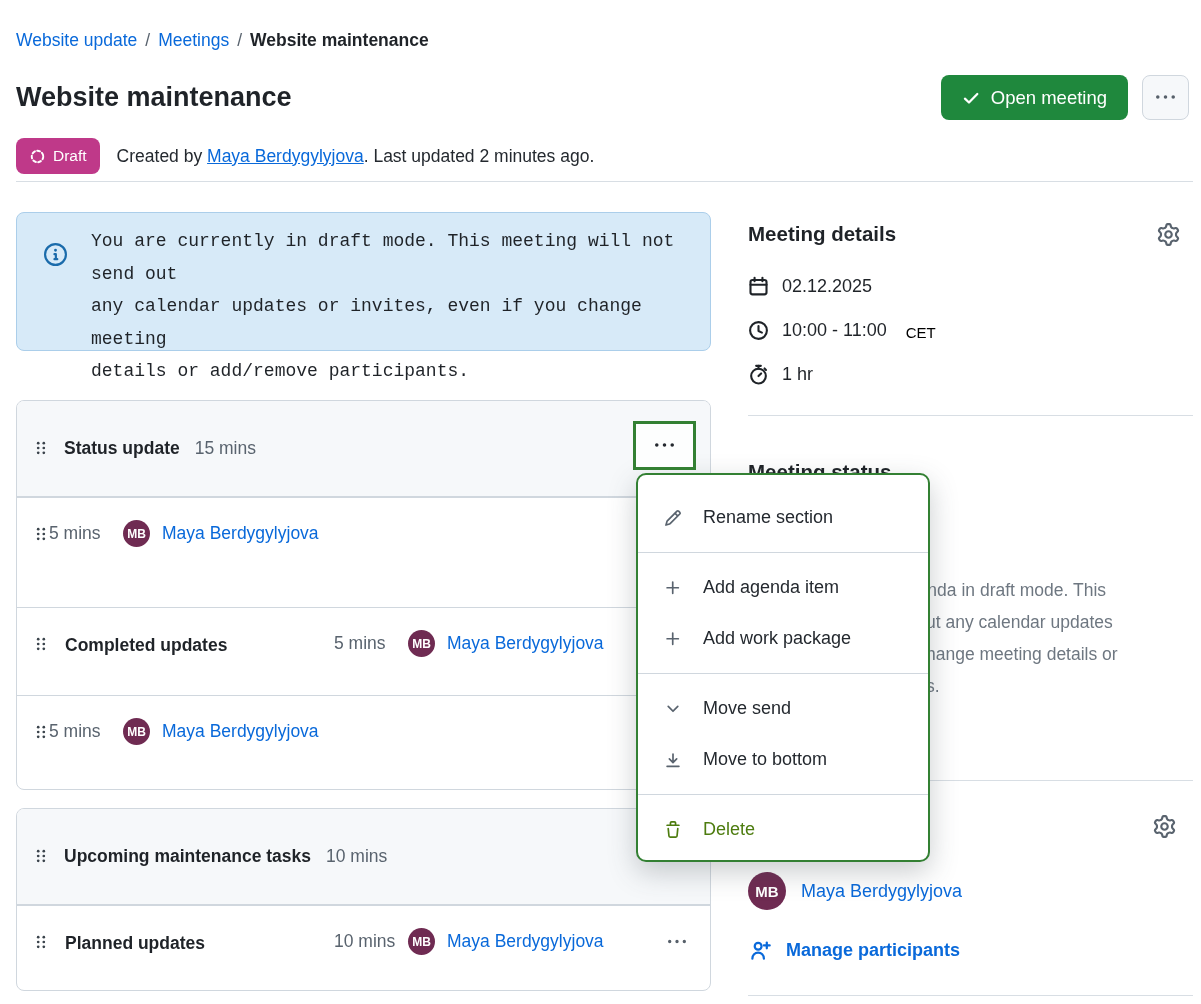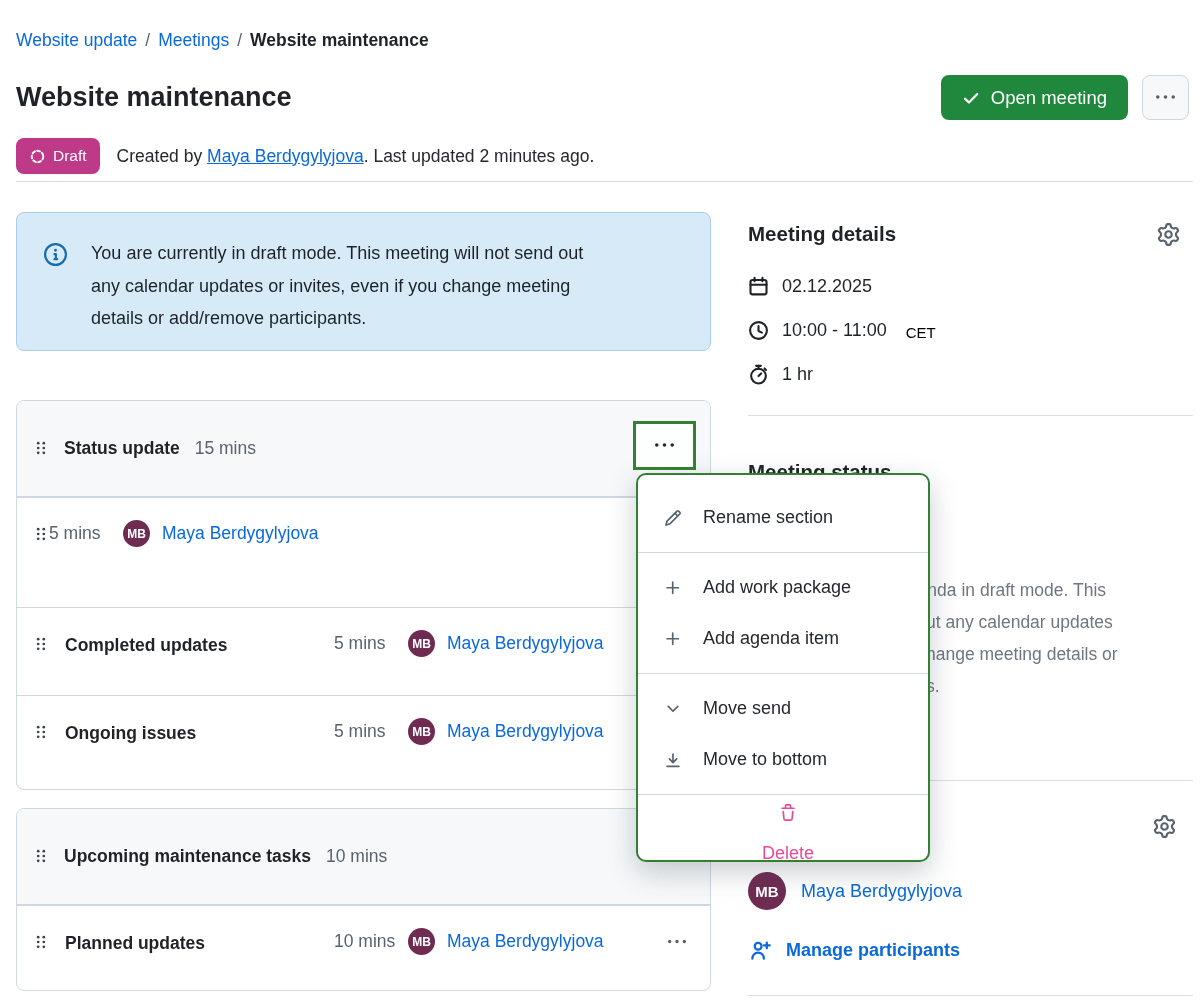--- a/index.html
+++ b/index.html
@@ -40,21 +40,21 @@
 
   .hdiv { height:1px; background:#d8dee4; }
   .div-top { left:16px; top:181px; width:1177px; }
 
   
   .banner {
     left:16px; top:212px; width:695px; height:139px;
     background:#d7eaf8; border:1px solid #abceea; border-radius:8px;
   }
   .banner-icon { position:absolute; left:27px; top:30px; color:#1a6bab; }
-  .banner-text { position:absolute; left:74px; top:24px; font-size:18px; line-height:32.5px; color:#1f2328; }
+  .banner-text { position:absolute; left:74px; top:12px; font-size:18px; line-height:32.5px; color:#1f2328;font-family:Liberation Mono, monospace; }
 
   
   .agenda-box { left:16px; width:695px; background:#fff; border:1px solid #d0d7de; border-radius:8px; overflow:hidden; }
   .box1 { top:400px; }
   .box2 { top:808px; }
   .box-header {
     height:96px; background:#f6f8fa; border-bottom:1px solid #d0d7de;
     display:flex; align-items:center; padding:0 16px; gap:15px;
   }
   .box-header .sec-title { font-size:17.5px; font-weight:bold; }
@@ -89,21 +89,21 @@
     background:#fff; border:2.5px solid #338033; border-radius:10px;
     box-shadow:0 10px 28px rgba(66,74,83,.28);
     z-index:30; padding-top:17px;
   }
   .menu-item {
     height:51px; display:flex; align-items:center; gap:21px; padding:0 16px 0 26px;
     font-size:18px; color:#24292f; cursor:pointer;
   }
   .menu-item .mi-icon { color:#59636e; display:flex; }
   .menu-divider { height:1px; background:#d0d7de; margin:9px 0; }
-  .menu-item.danger, .menu-item.danger .mi-icon { color:#ec4899;flex-direction:column; }
+  .menu-item.danger, .menu-item.danger .mi-icon { color:#4d7c0f; }
 
   
   .sb { left:748px; width:445px; }
   .sb-heading { font-size:20.5px; font-weight:bold; }
   .sb-head-row { display:flex; align-items:center; justify-content:space-between; padding-right:13px; }
   .gear-btn { background:none; border:none; cursor:pointer; color:#59636e; display:flex; }
   .sb-detail { display:flex; align-items:center; gap:13px; font-size:18px; }
   .sb-tz { font-size:15px; color:#000000; margin-left:6px; margin-top:3px; }
   .sb-note { font-size:17.5px; line-height:32px; color:#6e7781; }
   .participant-row { display:flex; align-items:center; gap:15px; }
@@ -225,21 +225,20 @@
     <span class="grip">
       <svg width="16" height="16" viewBox="0 0 16 16" fill="currentColor">
           <circle cx="5.2" cy="3.2" r="1.35"></circle>
           <circle cx="10.8" cy="3.2" r="1.35"></circle>
           <circle cx="5.2" cy="8" r="1.35"></circle>
           <circle cx="10.8" cy="8" r="1.35"></circle>
           <circle cx="5.2" cy="12.8" r="1.35"></circle>
           <circle cx="10.8" cy="12.8" r="1.35"></circle>
         </svg>
     </span>
-    <span class="item-title">Ongoing issues</span>
     <span class="item-dur">5 mins</span>
     <span class="avatar avatar-sm">MB</span>
     <a href="#" class="presenter">Maya Berdygylyjova</a>
   </div>
 </section>
 
 <section class="abs agenda-box box2">
   <div class="box-header">
     <span class="grip">
       <svg width="16" height="16" viewBox="0 0 16 16" fill="currentColor">
@@ -386,29 +385,29 @@
     </span>
     <span>Rename section</span>
   </div>
   <div class="menu-divider"></div>
   <div class="menu-item">
     <span class="mi-icon">
       <svg width="18" height="18" viewBox="0 0 16 16" fill="currentColor">
           <path d="M7.75 2a.75.75 0 0 1 .75.75V7h4.25a.75.75 0 0 1 0 1.5H8.5v4.25a.75.75 0 0 1-1.5 0V8.5H2.75a.75.75 0 0 1 0-1.5H7V2.75A.75.75 0 0 1 7.75 2Z"></path>
         </svg>
     </span>
+    <span>Add agenda item</span>
+  </div>
+  <div class="menu-item">
+    <span class="mi-icon">
+      <svg width="18" height="18" viewBox="0 0 16 16" fill="currentColor">
+          <path d="M7.75 2a.75.75 0 0 1 .75.75V7h4.25a.75.75 0 0 1 0 1.5H8.5v4.25a.75.75 0 0 1-1.5 0V8.5H2.75a.75.75 0 0 1 0-1.5H7V2.75A.75.75 0 0 1 7.75 2Z"></path>
+        </svg>
+    </span>
     <span>Add work package</span>
-  </div>
-  <div class="menu-item">
-    <span class="mi-icon">
-      <svg width="18" height="18" viewBox="0 0 16 16" fill="currentColor">
-          <path d="M7.75 2a.75.75 0 0 1 .75.75V7h4.25a.75.75 0 0 1 0 1.5H8.5v4.25a.75.75 0 0 1-1.5 0V8.5H2.75a.75.75 0 0 1 0-1.5H7V2.75A.75.75 0 0 1 7.75 2Z"></path>
-        </svg>
-    </span>
-    <span>Add agenda item</span>
   </div>
   <div class="menu-divider"></div>
   <div class="menu-item">
     <span class="mi-icon">
       <svg width="18" height="18" viewBox="0 0 16 16" fill="currentColor">
           <path d="M12.78 5.22a.749.749 0 0 1 0 1.06l-4.25 4.25a.749.749 0 0 1-1.06 0L3.22 6.28a.749.749 0 1 1 1.06-1.06L8 8.939l3.72-3.719a.749.749 0 0 1 1.06 0Z"></path>
         </svg>
     </span>
     <span>Move send</span>
   </div>

